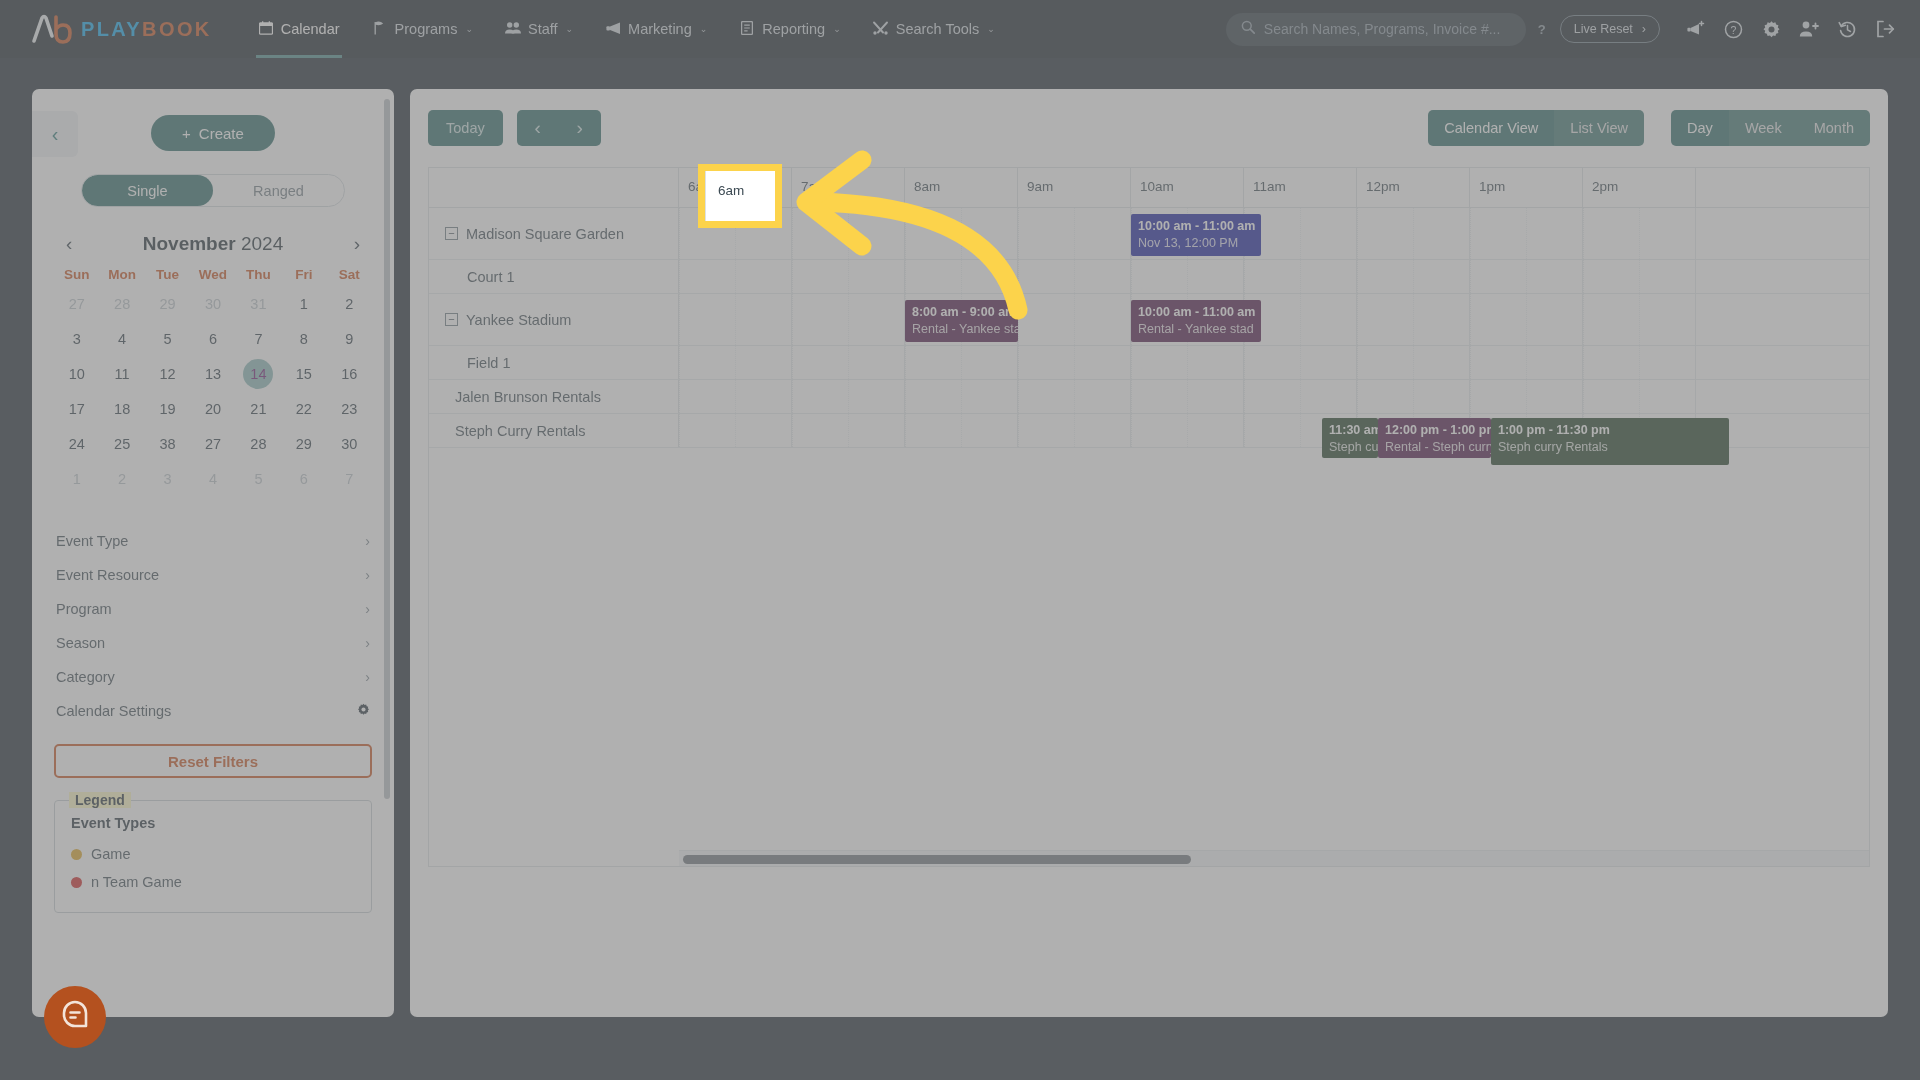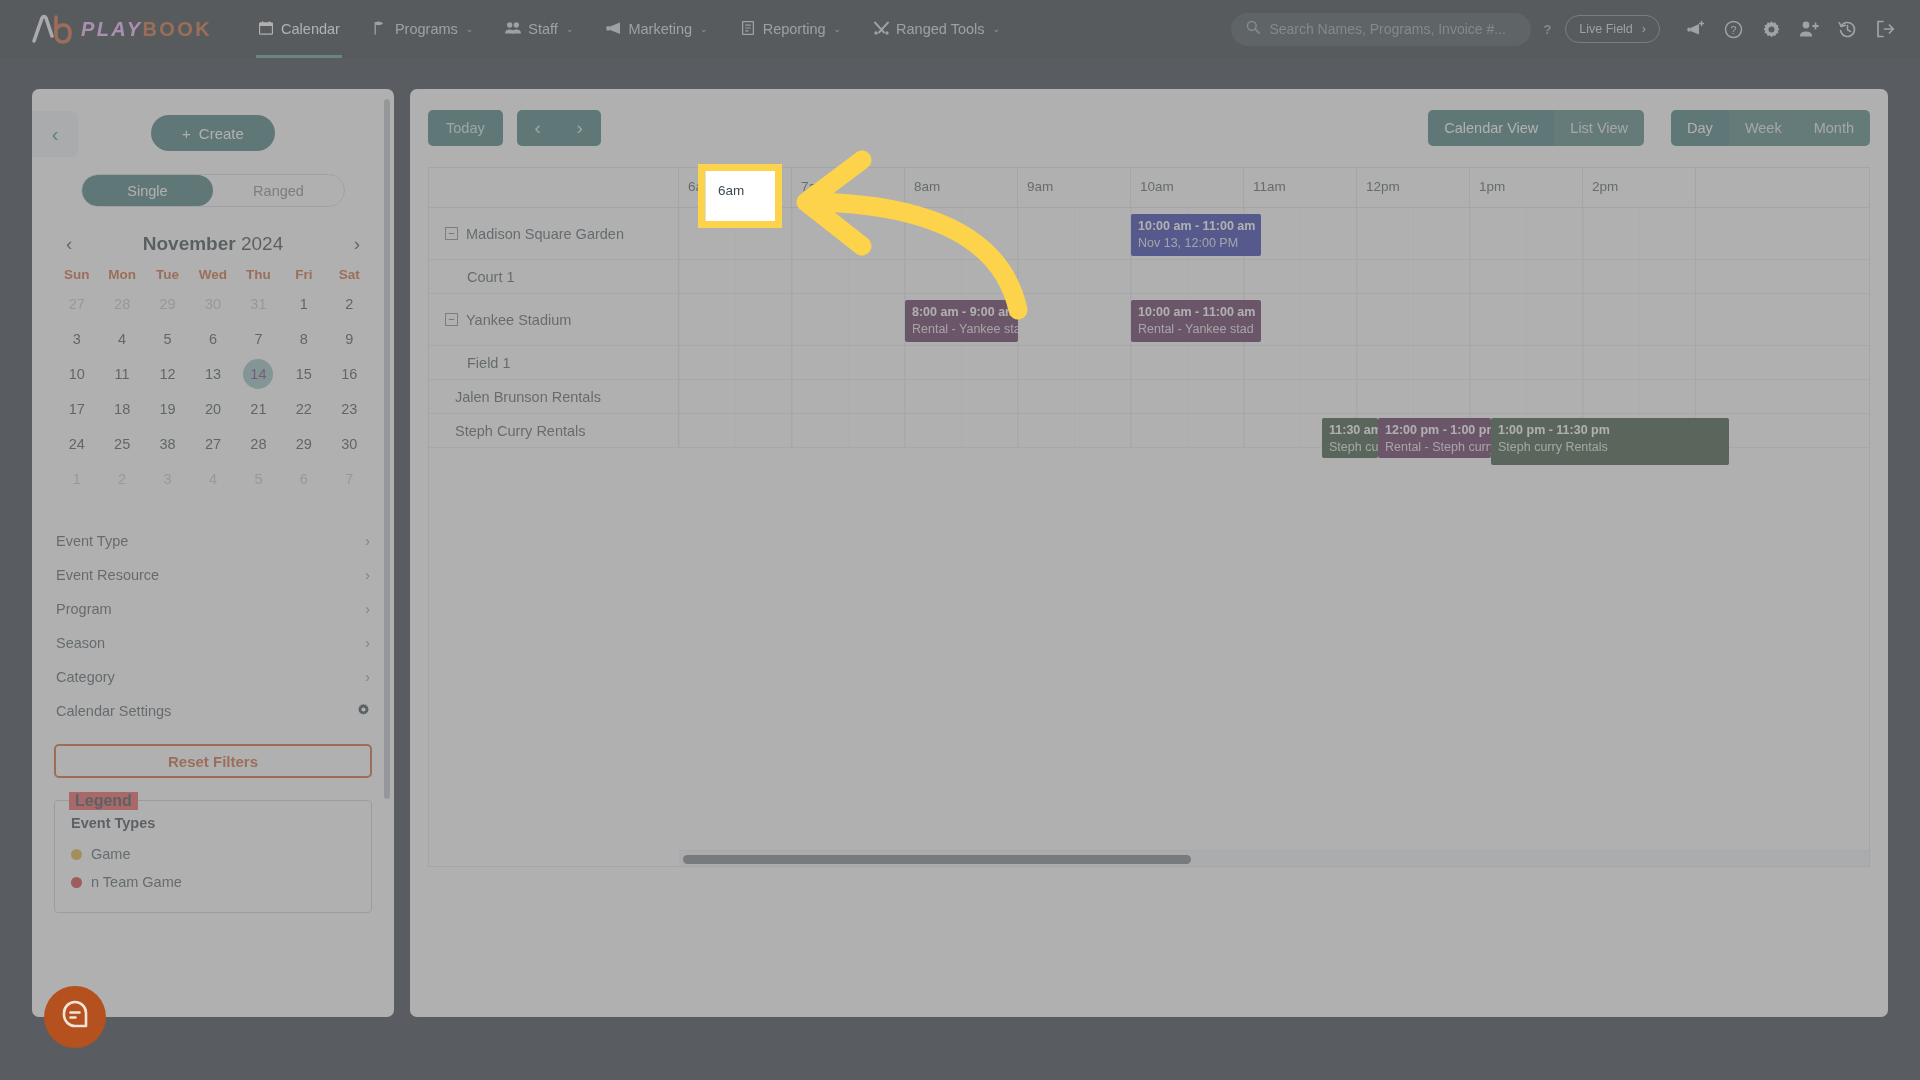--- a/index.html
+++ b/index.html
@@ -26,21 +26,21 @@
   
   .topnav {
     position: absolute; top: 0; left: 0; width: 1920px; height: 58px;
     background: #162028;
     display: flex; align-items: center;
     padding: 0 18px 0 30px;
   }
   .logo { display: flex; align-items: center; gap: 9px; margin-right: 32px; }
   .logo-mark { width: 42px; height: 30px; position: relative; }
   .logo-text { font-size: 20px; font-weight: bold; letter-spacing: 2.4px; }
-  .logo-text .play { color: #f0abfc; font-style: italic; }
+  .logo-text .play { color: #0ea5e9; }
   .logo-text .book { color: #c8531f; }
 
   .nav-items { display: flex; align-items: center; gap: 4px; height: 58px; }
   .nav-item {
     display: flex; align-items: center; gap: 7px;
     color: #cfd7dd; font-size: 14.5px;
     padding: 0 14px; height: 58px;
     position: relative; cursor: pointer; white-space: nowrap;
   }
   .nav-item.active { color: #ffffff; }
@@ -133,22 +133,22 @@
   .reset {
     margin-top: 16px; height: 34px; border: 2px solid #c8531f; border-radius: 5px;
     color: #c8531f; font-weight: bold; font-size: 15px;
     display: flex; align-items: center; justify-content: center; cursor: pointer;
   }
   .legend {
     margin-top: 22px; border: 1px solid #c6cdd2; border-radius: 4px;
     padding: 14px 16px 16px 16px; position: relative;
   }
   .legend-cap {
-    position: absolute; top: -9px; left: 14px; background: #ef4444; padding: 0 6px;
-    font-size: 16px; font-weight: bold; color: #22303a;
+    position: absolute; top: -9px; left: 14px; background: #fef9c3; padding: 0 6px;
+    font-size: 14px; font-weight: bold; color: #22303a;
   }
   .legend h4 { font-size: 14.5px; color: #22303a; margin-bottom: 9px; }
   .legend-row { display: flex; align-items: center; gap: 9px; font-size: 14.5px; color: #3c4a53; height: 28px; }
   .dot { width: 11px; height: 11px; border-radius: 50%; display: inline-block; }
 
   .sb-scroll {
     position: absolute; right: 4px; top: 10px; width: 6px; height: 700px;
     background: #b9bfc4; border-radius: 3px;
   }
 
@@ -322,38 +322,38 @@
         <span class="caret">⌄</span>
       </div>
       <div class="nav-item">
         <span class="nav-ic">
           <svg width="15" height="14" viewBox="0 0 15 14">
               <path d="M1 1.5 L10 11.5 M14 1.5 L5 11.5" stroke="currentColor" stroke-width="1.9" stroke-linecap="round"></path>
               <circle cx="2" cy="12" r="1.7" fill="currentColor"></circle>
               <circle cx="13" cy="12" r="1.7" fill="currentColor"></circle>
             </svg>
         </span>
-        <span>Ranged Tools</span>
+        <span>Search Tools</span>
         <span class="caret">⌄</span>
       </div>
     </div>
 
     <div class="nav-right">
       <div class="search-box">
         <span>
           <svg width="14" height="14" viewBox="0 0 14 14">
               <circle cx="5.8" cy="5.8" r="4.4" fill="none" stroke="#8b99a3" stroke-width="1.5"></circle>
               <path d="M9.2 9.2 L13.2 13.2" stroke="#8b99a3" stroke-width="1.7" stroke-linecap="round"></path>
             </svg>
         </span>
         <input type="text" placeholder="Search Names, Programs, Invoice #..." style="">
       </div>
       <span class="q-badge">?</span>
       <div class="live-site">
-        <span>Live Field</span>
+        <span>Live Reset</span>
         <span>›</span>
       </div>
       <div class="hicon">
         <svg width="19" height="18" viewBox="0 0 19 18">
             <path d="M13 4 L4.5 8 L4.5 11 L13 14.5 z" fill="currentColor"></path>
             <rect x="1.4" y="7.8" width="3.2" height="3.6" rx="1" fill="currentColor"></rect>
             <path d="M15.5 1.5 v4 M13.5 3.5 h4" stroke="currentColor" stroke-width="1.5" stroke-linecap="round"></path>
           </svg>
       </div>
       <div class="hicon">

